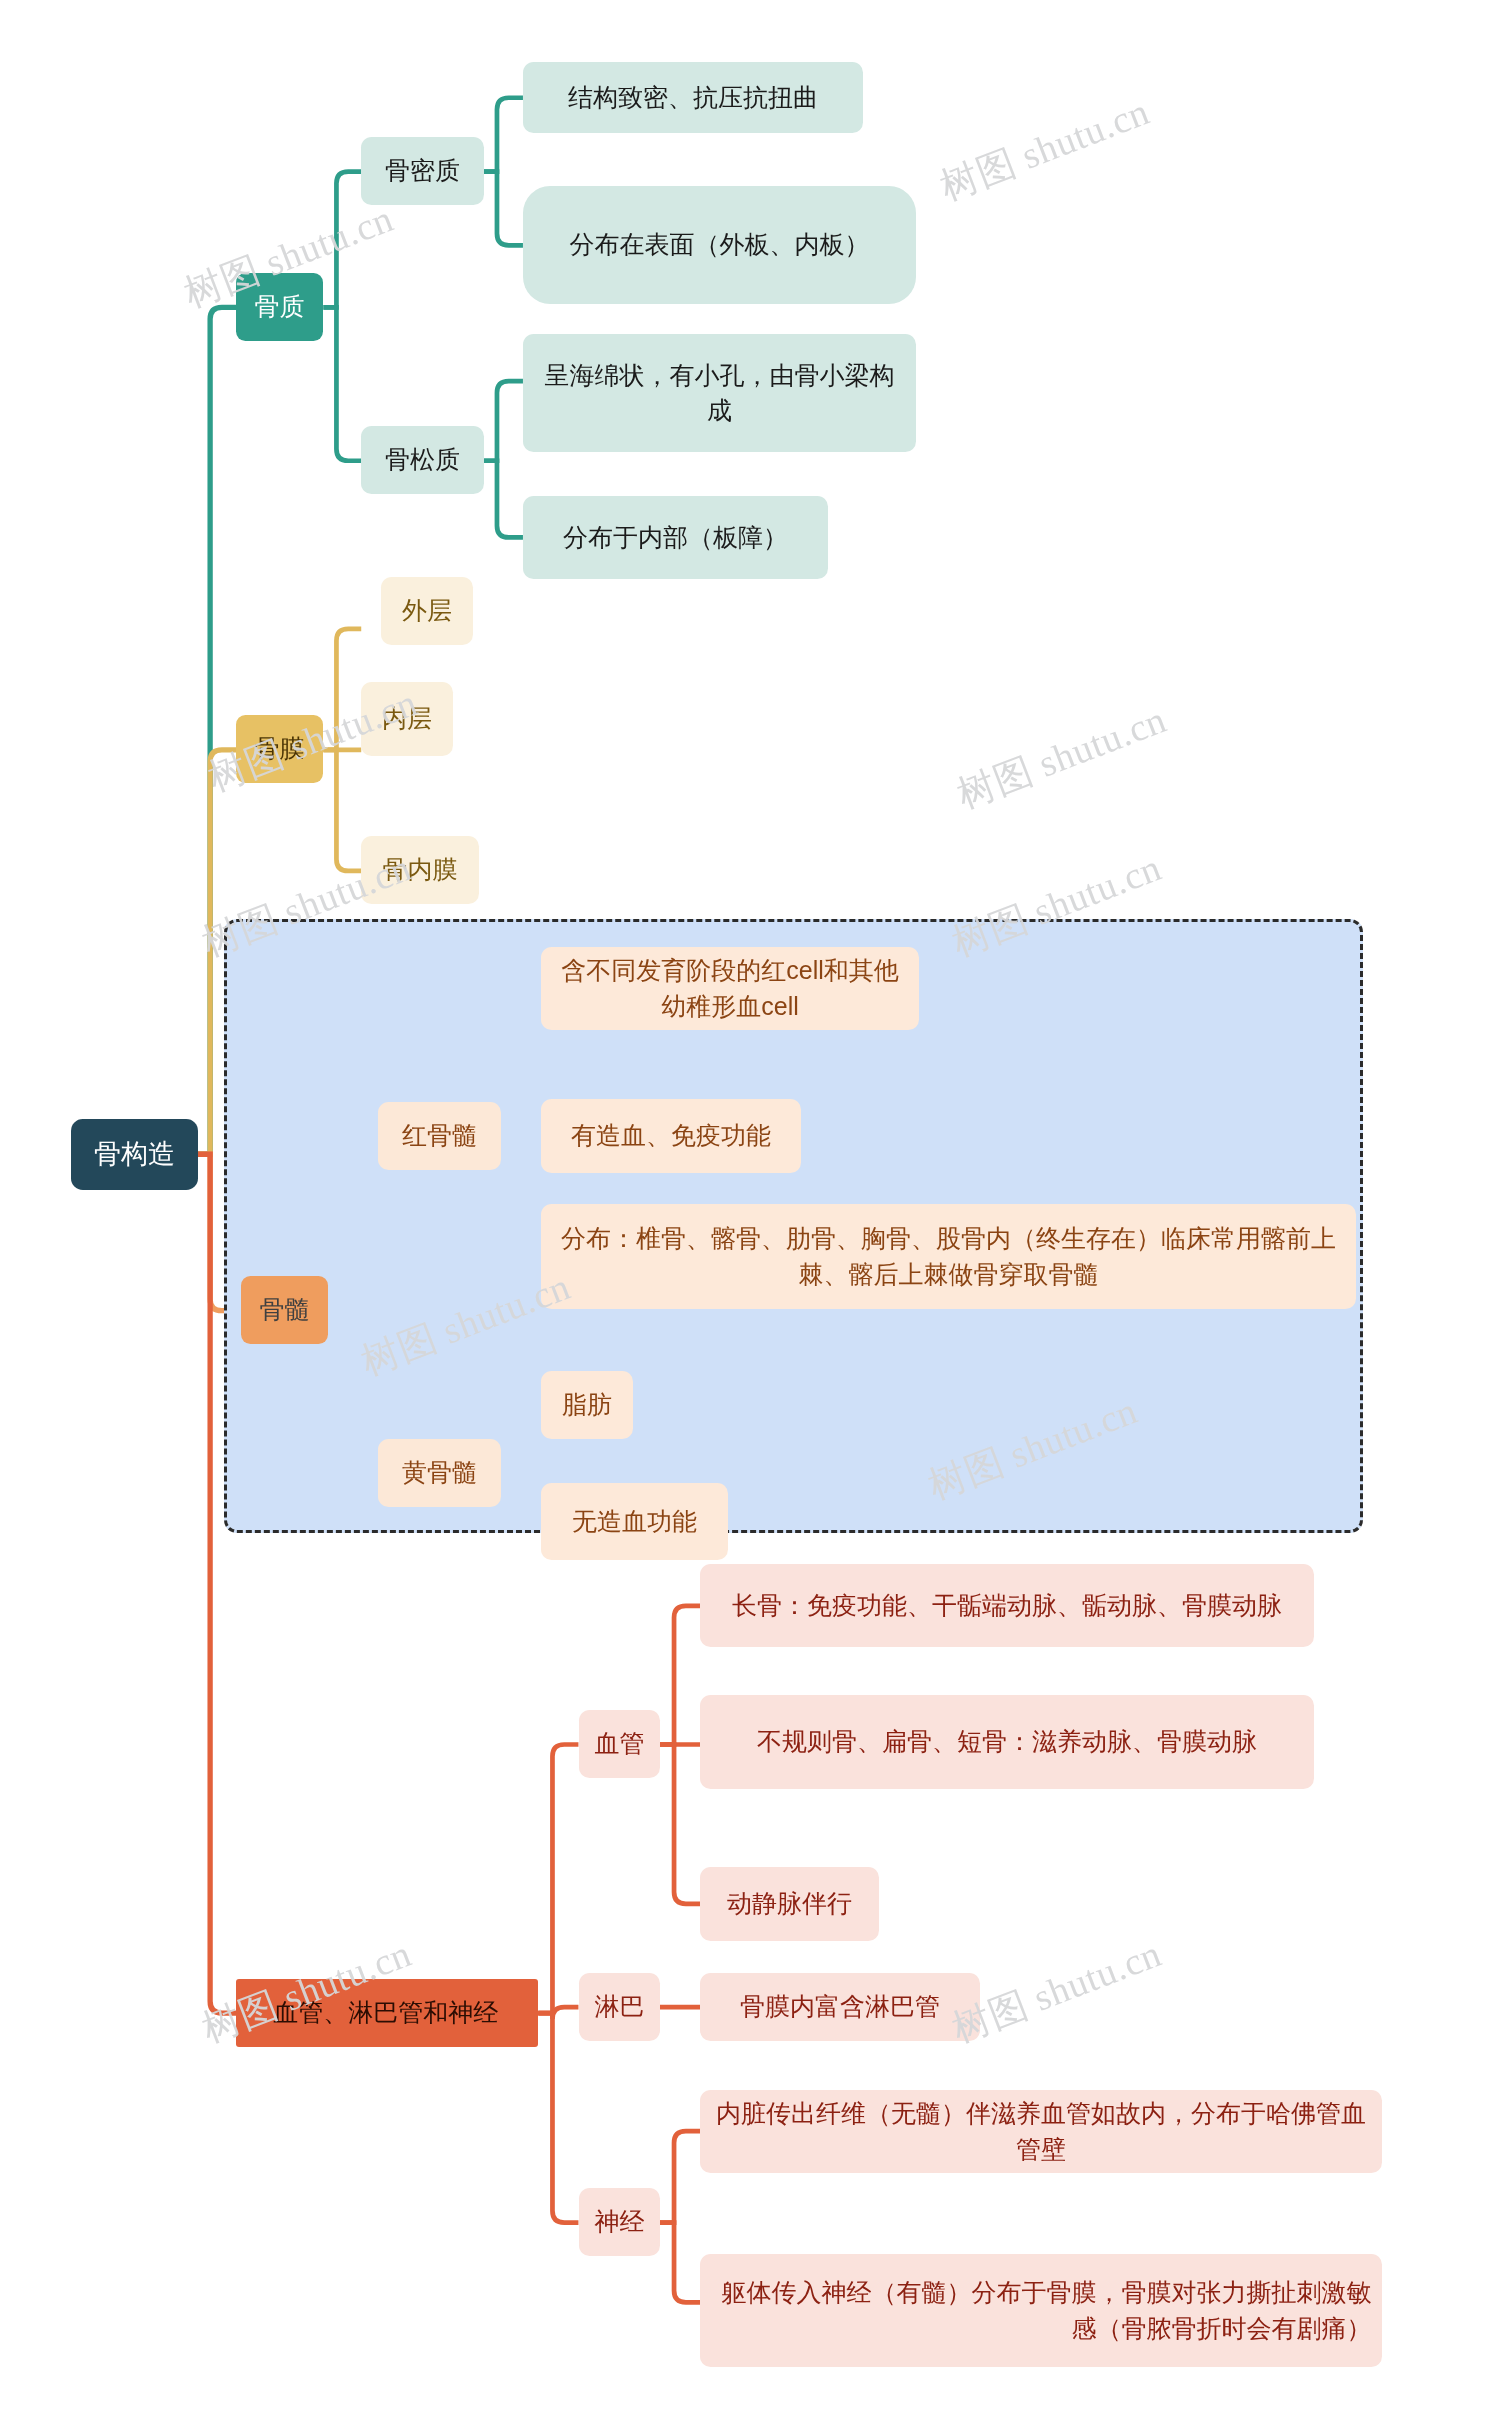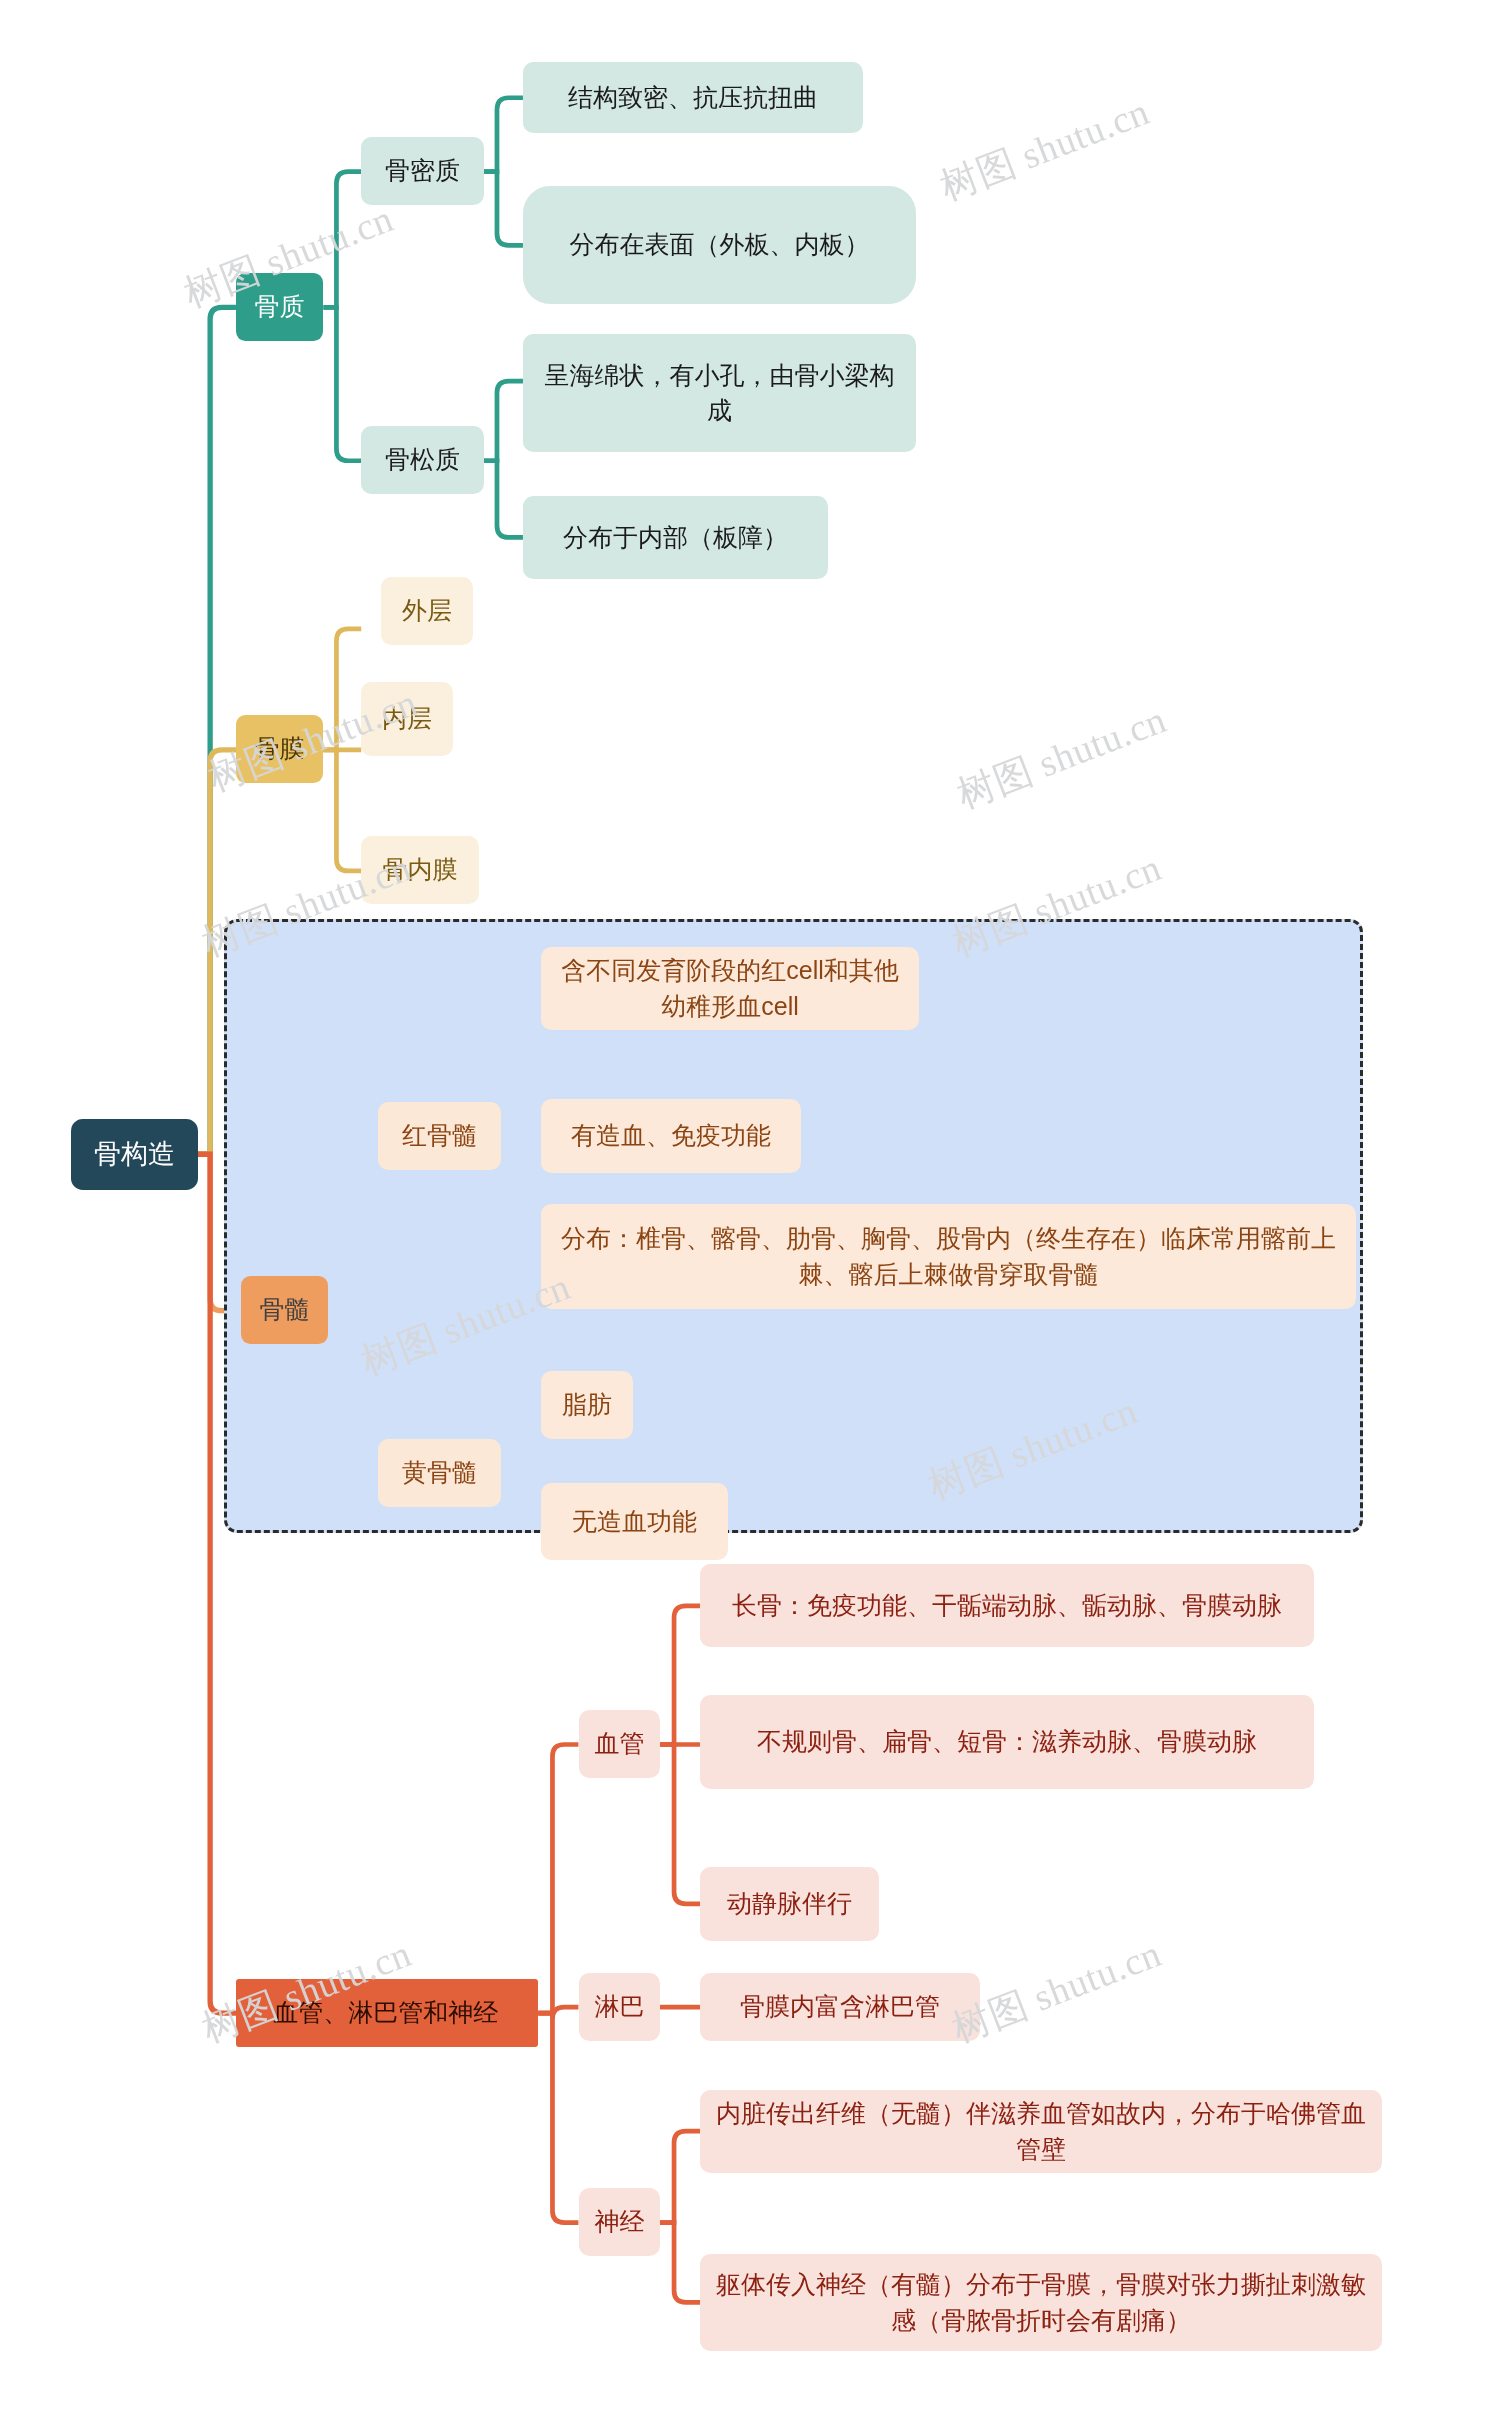--- a/index.html
+++ b/index.html
@@ -185,21 +185,21 @@
   <div class="node b4-l3" style="left:700px;top:1973px;width:280px;height:68px;">
     <span>骨膜内富含淋巴管</span>
   </div>
 
   <div class="node b4-l2" style="left:579px;top:2188px;width:81px;height:68px;">
     <span>神经</span>
   </div>
   <div class="node b4-l3" style="left:700px;top:2090px;width:682px;height:83px;">
     <span>内脏传出纤维（无髓）伴滋养血管如故内，分布于哈佛管血管壁</span>
   </div>
-  <div class="node b4-l3" style="left:700px;top:2254px;width:682px;height:97px;">
+  <div class="node b4-l3" style="left:700px;top:2254px;width:682px;height:113px;text-align:right;">
     <span>躯体传入神经（有髓）分布于骨膜，骨膜对张力撕扯刺激敏感（骨脓骨折时会有剧痛）</span>
   </div>
 
   <div class="wm-layer">
     <div class="wm" style="left:177px;top:272px;">树图 shutu.cn</div>
     <div class="wm" style="left:933px;top:165px;">树图 shutu.cn</div>
     <div class="wm" style="left:201px;top:756px;">树图 shutu.cn</div>
     <div class="wm" style="left:950px;top:773px;">树图 shutu.cn</div>
     <div class="wm" style="left:195px;top:921px;">树图 shutu.cn</div>
     <div class="wm" style="left:945px;top:921px;">树图 shutu.cn</div>

